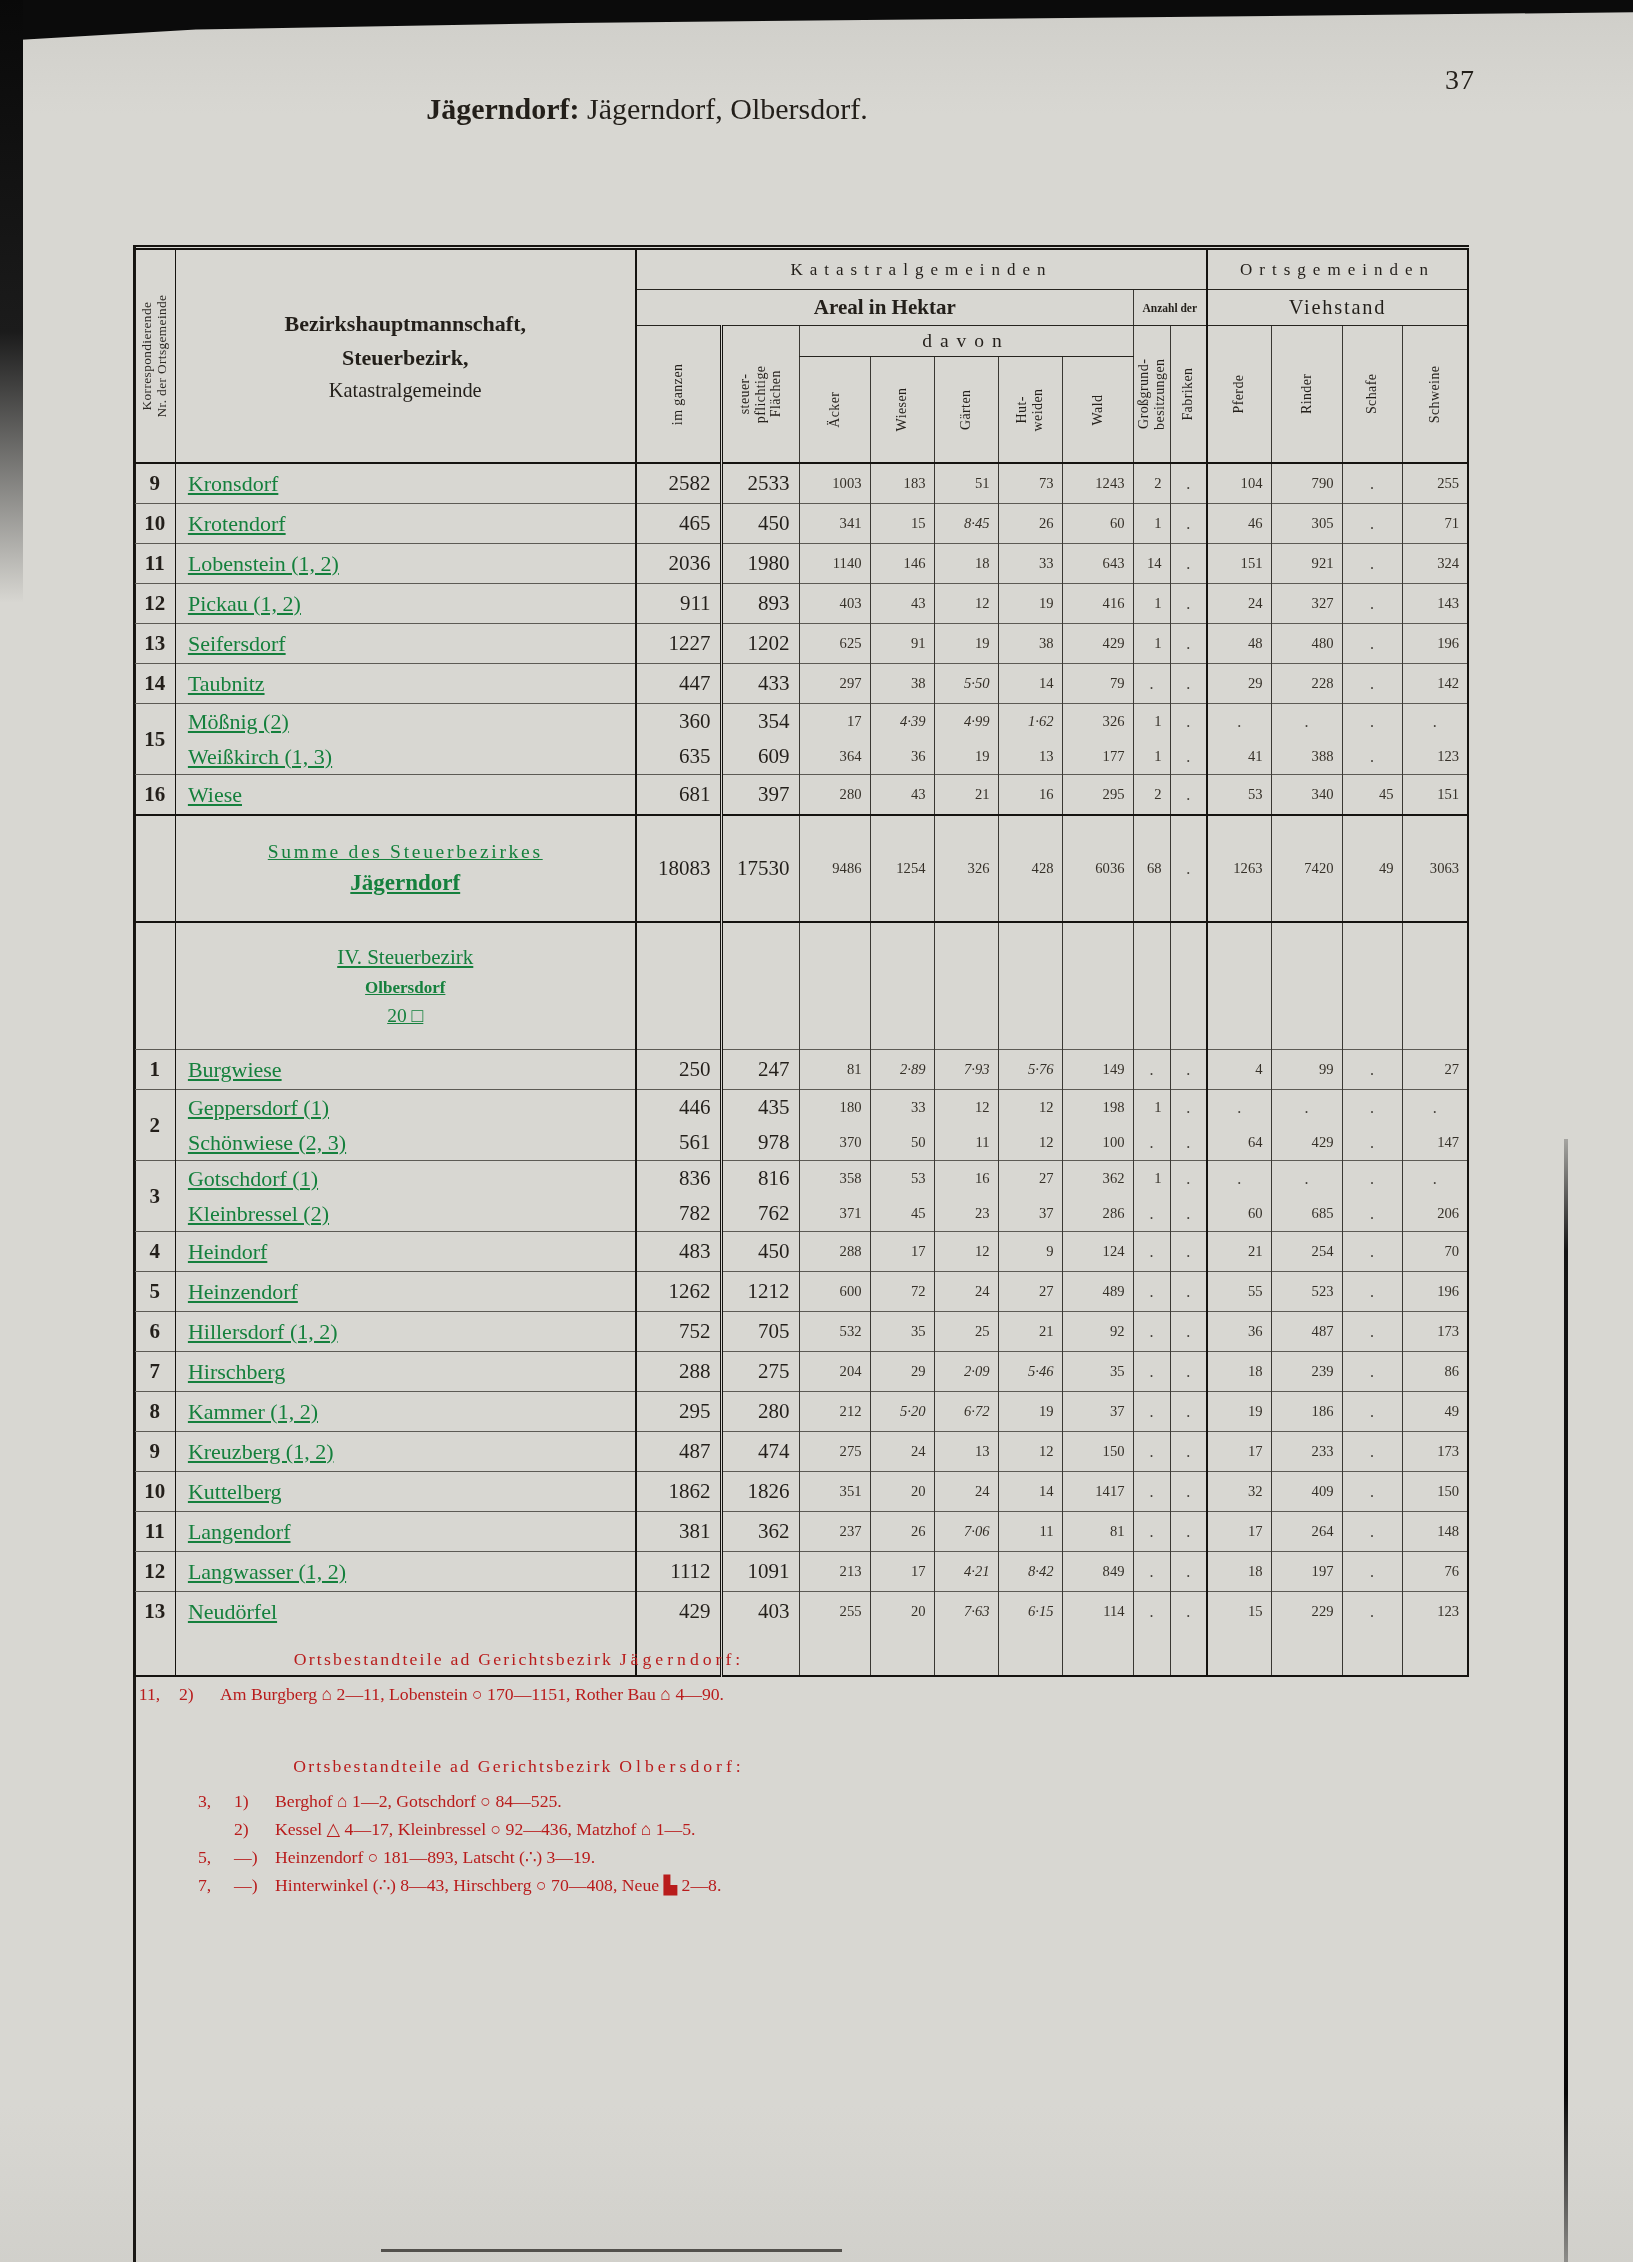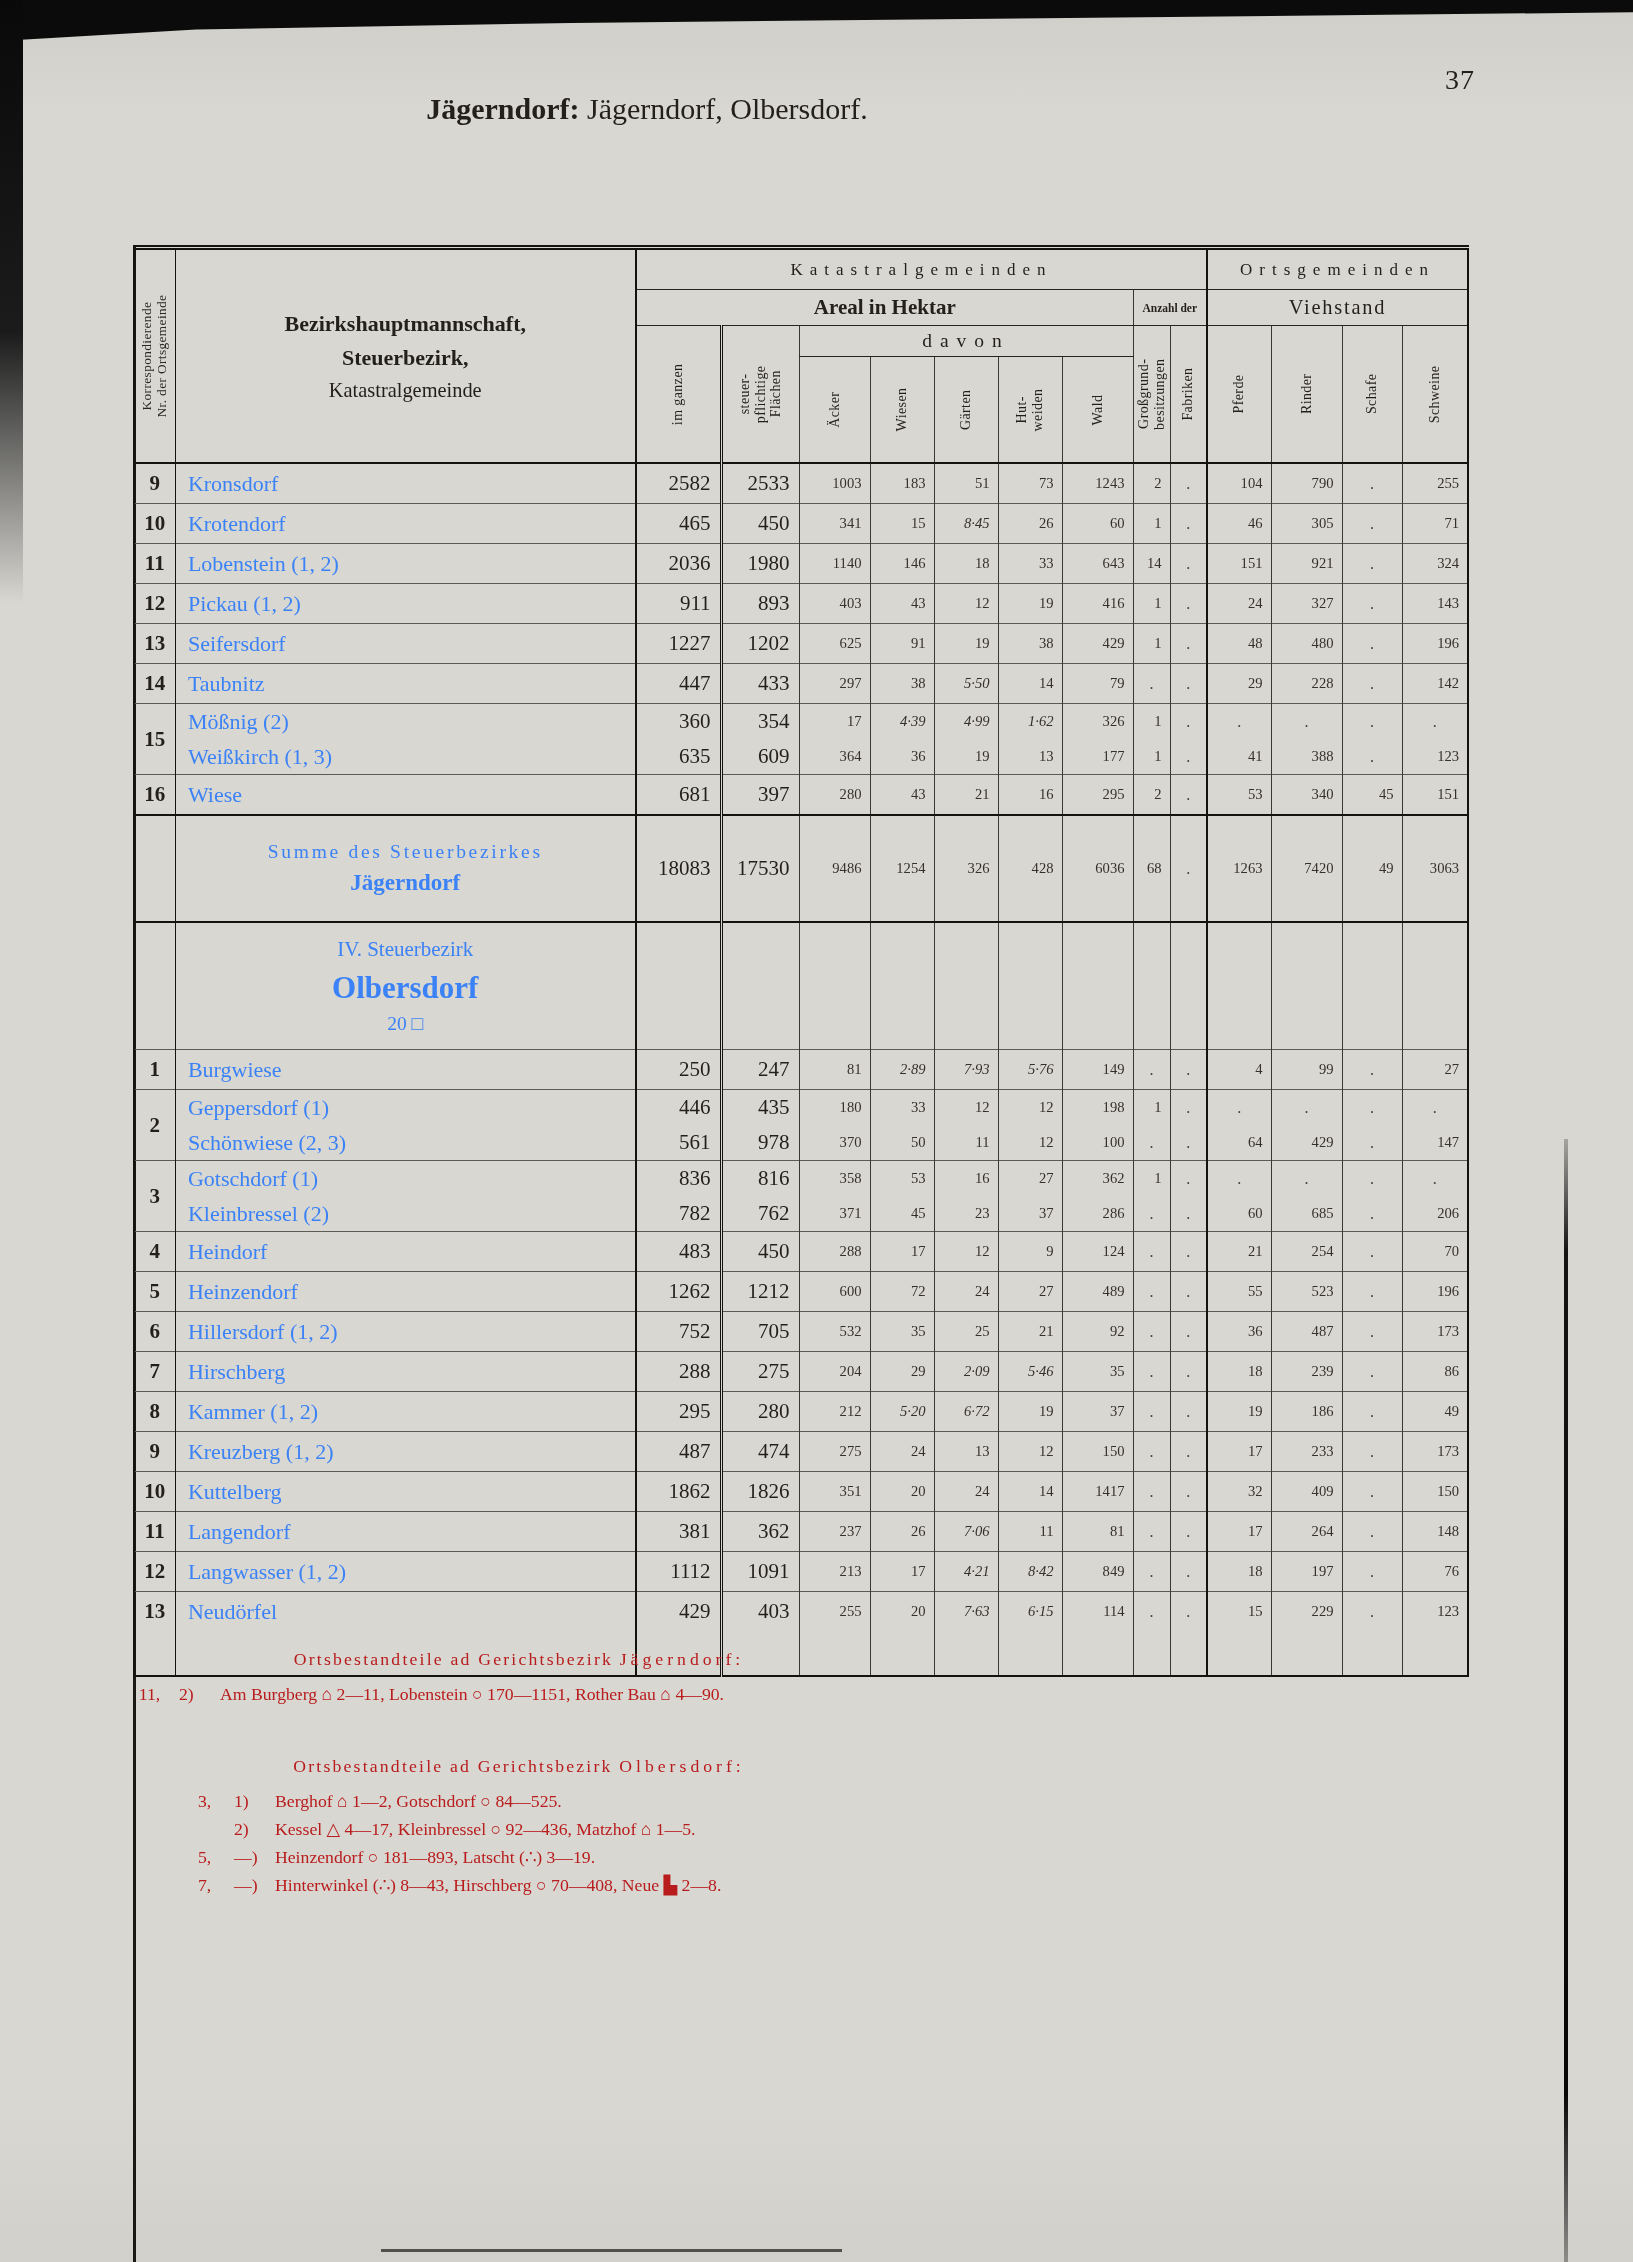--- a/index.html
+++ b/index.html
@@ -48,34 +48,34 @@
   .nameh .nh2{font-size:20.4px;line-height:1.5;}
   .nameh{text-align:center;}
   thead th{text-align:center;}
   
   tbody td{font-size:14.6px;}
   tbody tr.row-first td{border-top:0.9px solid #5c5a55;}
   tbody tr:first-child td{border-top:0;}
   .datarow td{height:39px;}
   .datarow.multi td{height:35px;}
   td.nr{text-align:center;font-size:21px;font-weight:bold;}
-  td.name{text-align:left;padding-left:12.4px;font-size:22px;color:#3b82f6;}
+  td.name{text-align:left;padding-left:12.4px;font-size:22px;color:#15803d;text-decoration:underline;}
   td.c0,td.c1{font-size:21px;text-align:right;padding-right:8.9px;}
   td.c2,td.c3,td.c4,td.c5,td.c6,td.c7,td.c8,td.c9,td.c10,td.c11,td.c12{
     text-align:right;padding-right:8px;color:#353028;}
   td.ital{font-style:italic;}
   td.dot{text-align:center;padding-right:0;font-size:16px;color:#46423b;}
   tr.summe td{border-top:2.7px solid #151310;border-bottom:2.7px solid #151310;height:105px;}
   tr.summe td.name{text-align:center;padding-left:0;}
   .summe-line1{letter-spacing:2.7px;font-size:19.5px;}
   .summe-line2{font-weight:bold;font-size:23px;margin-top:7px;}
   tr.section td{height:126px;}
   tr.section td.name{text-align:center;padding-left:0;border-radius:8px;}
   .sec-line1{font-size:21px;}
-  .sec-line2{font-weight:bold;font-size:31px;margin:8.9px 0 7px;}
+  .sec-line2{font-weight:bold;font-size:17px;margin:8.9px 0 7px;}
   .sec-line3{font-size:19.5px;font-family:"Liberation Serif","DejaVu Serif","DejaVu Sans",serif;}
   tr.filler td{height:44px;}
   
   #footnotes{position:absolute;left:129px;top:1649px;width:1020px;color:#b91c1c;}
   .fn-block + .fn-block{margin-top:51px;}
   .fn-heading{width:780px;text-align:center;font-size:17.7px;letter-spacing:2.2px;margin-bottom:14px;}
   .fn-place{letter-spacing:4px;}
   .fn-line{display:grid;grid-template-columns:50px 41px auto;font-size:17.7px;margin-top:7px;
     font-family:"Liberation Serif","DejaVu Serif","DejaVu Sans",serif;}
   .fn-nr{text-align:center;padding-right:8.9px;}

